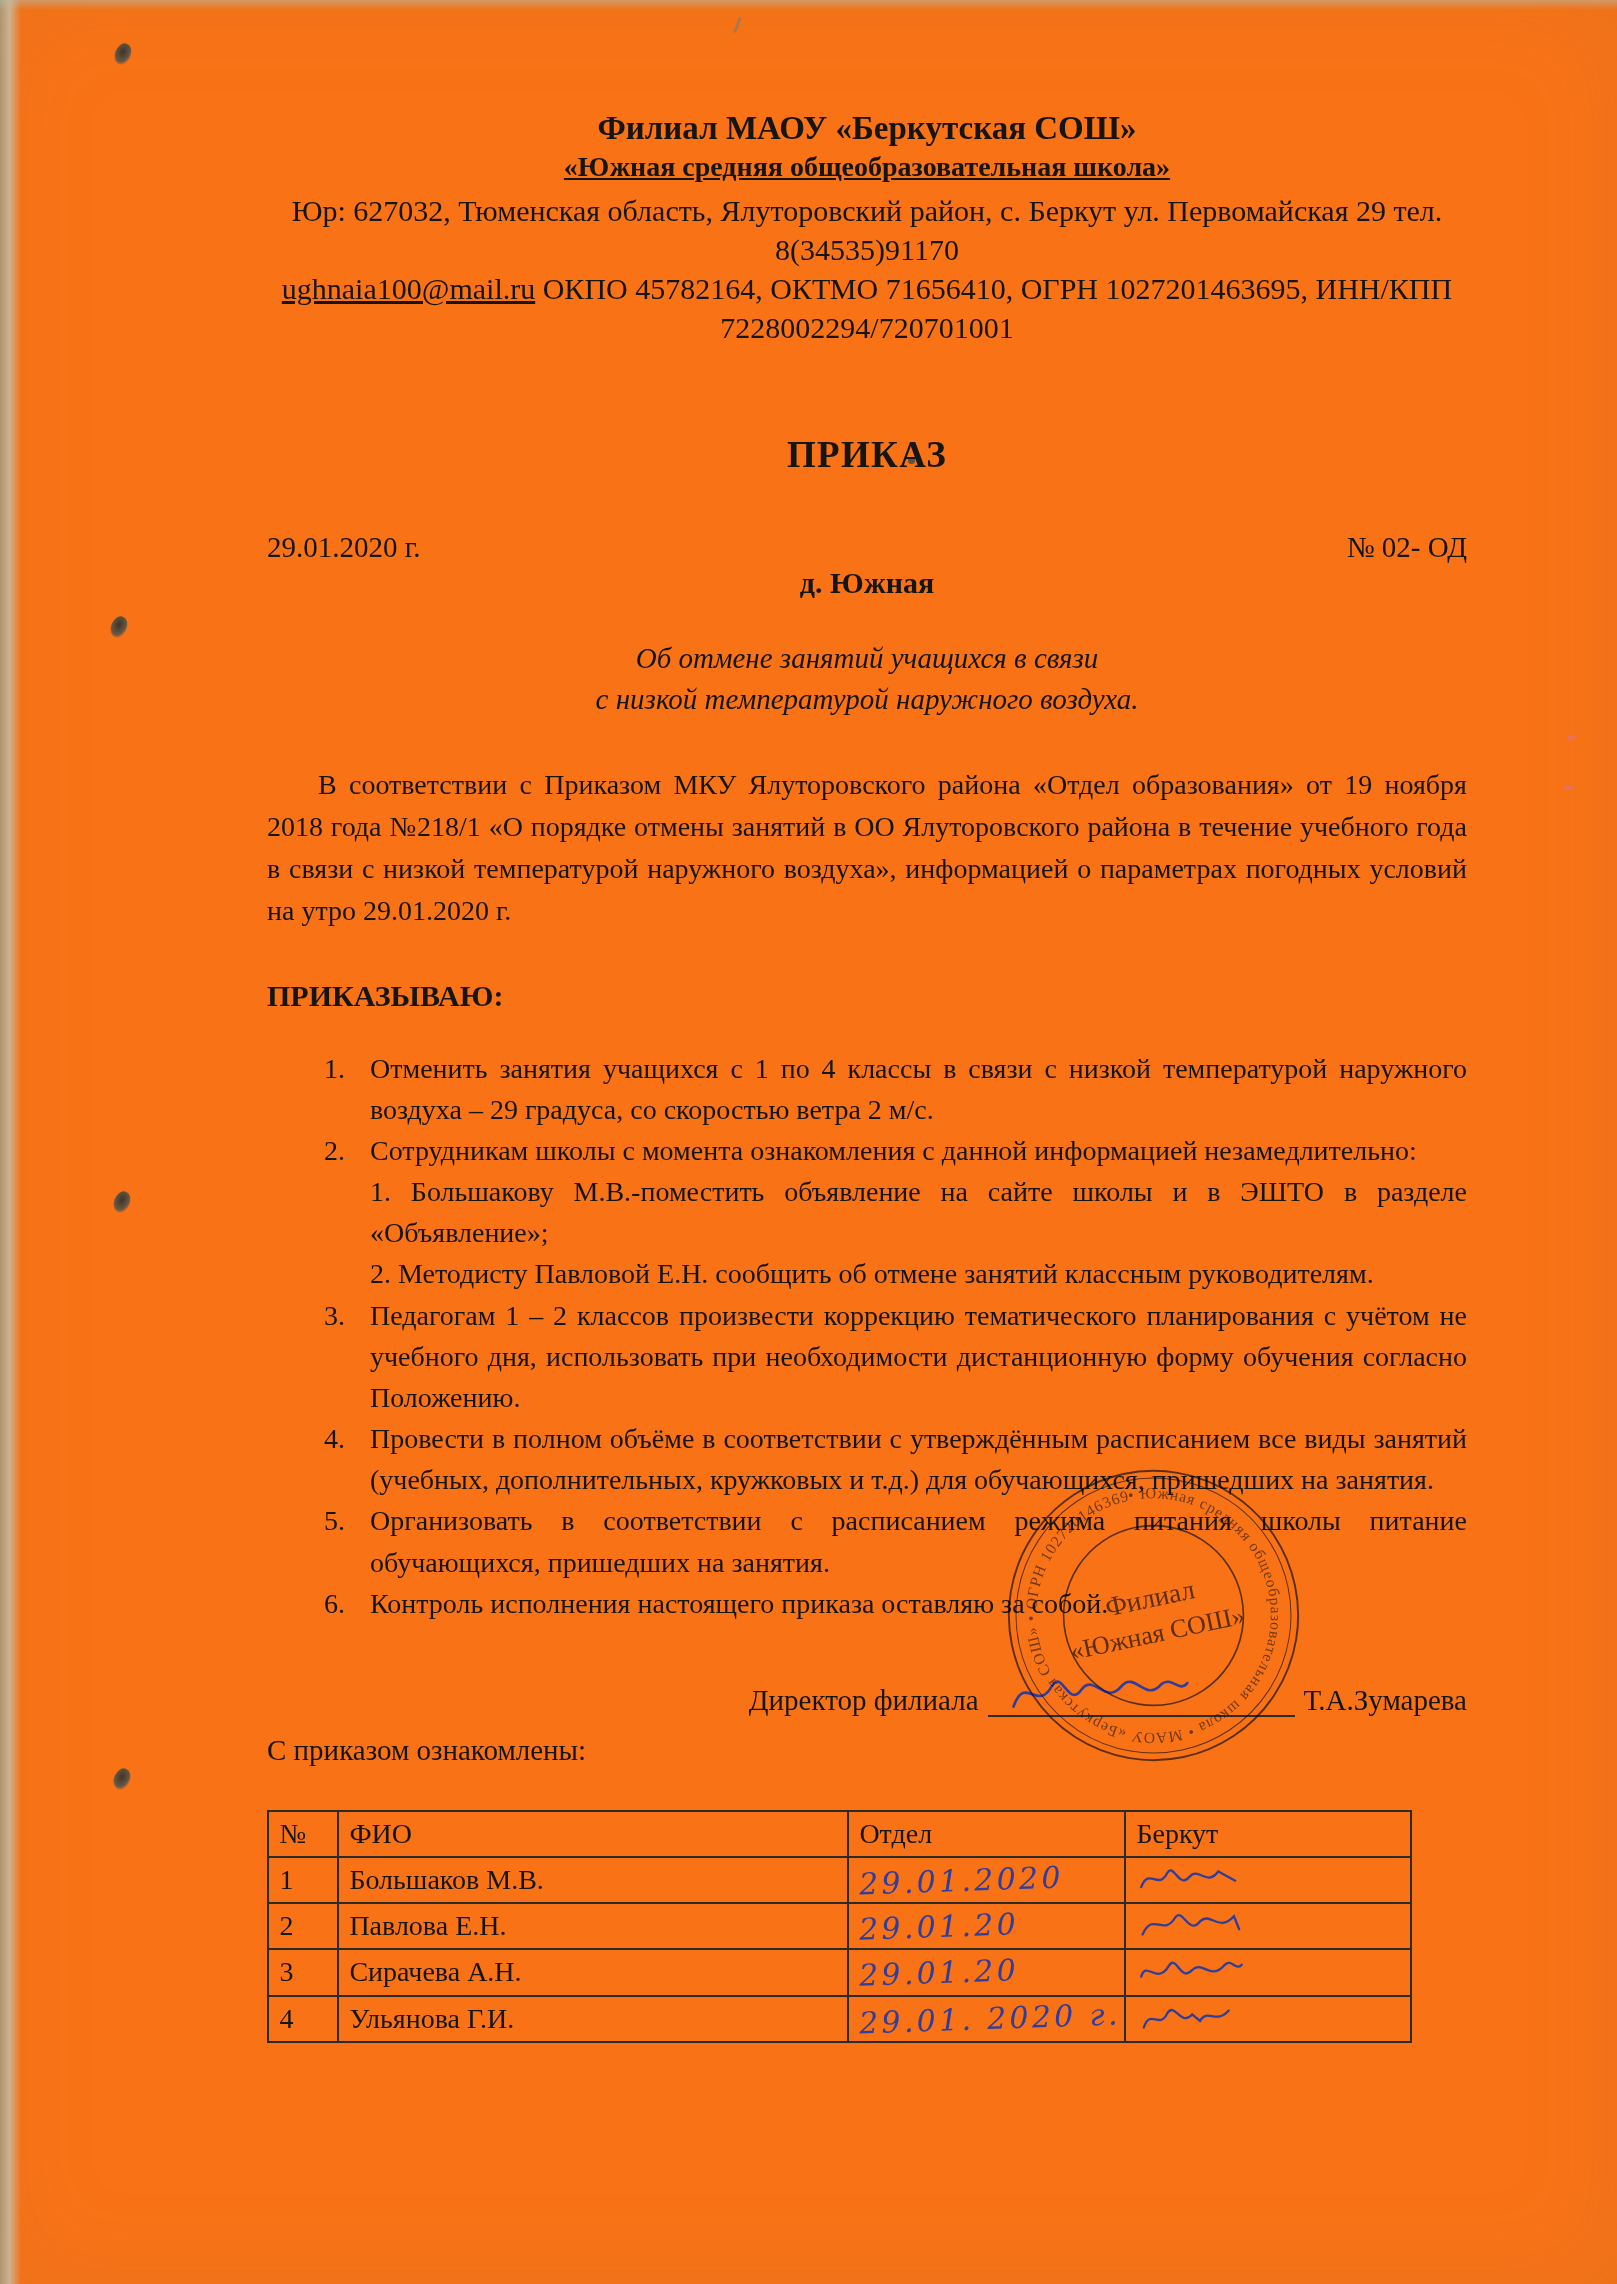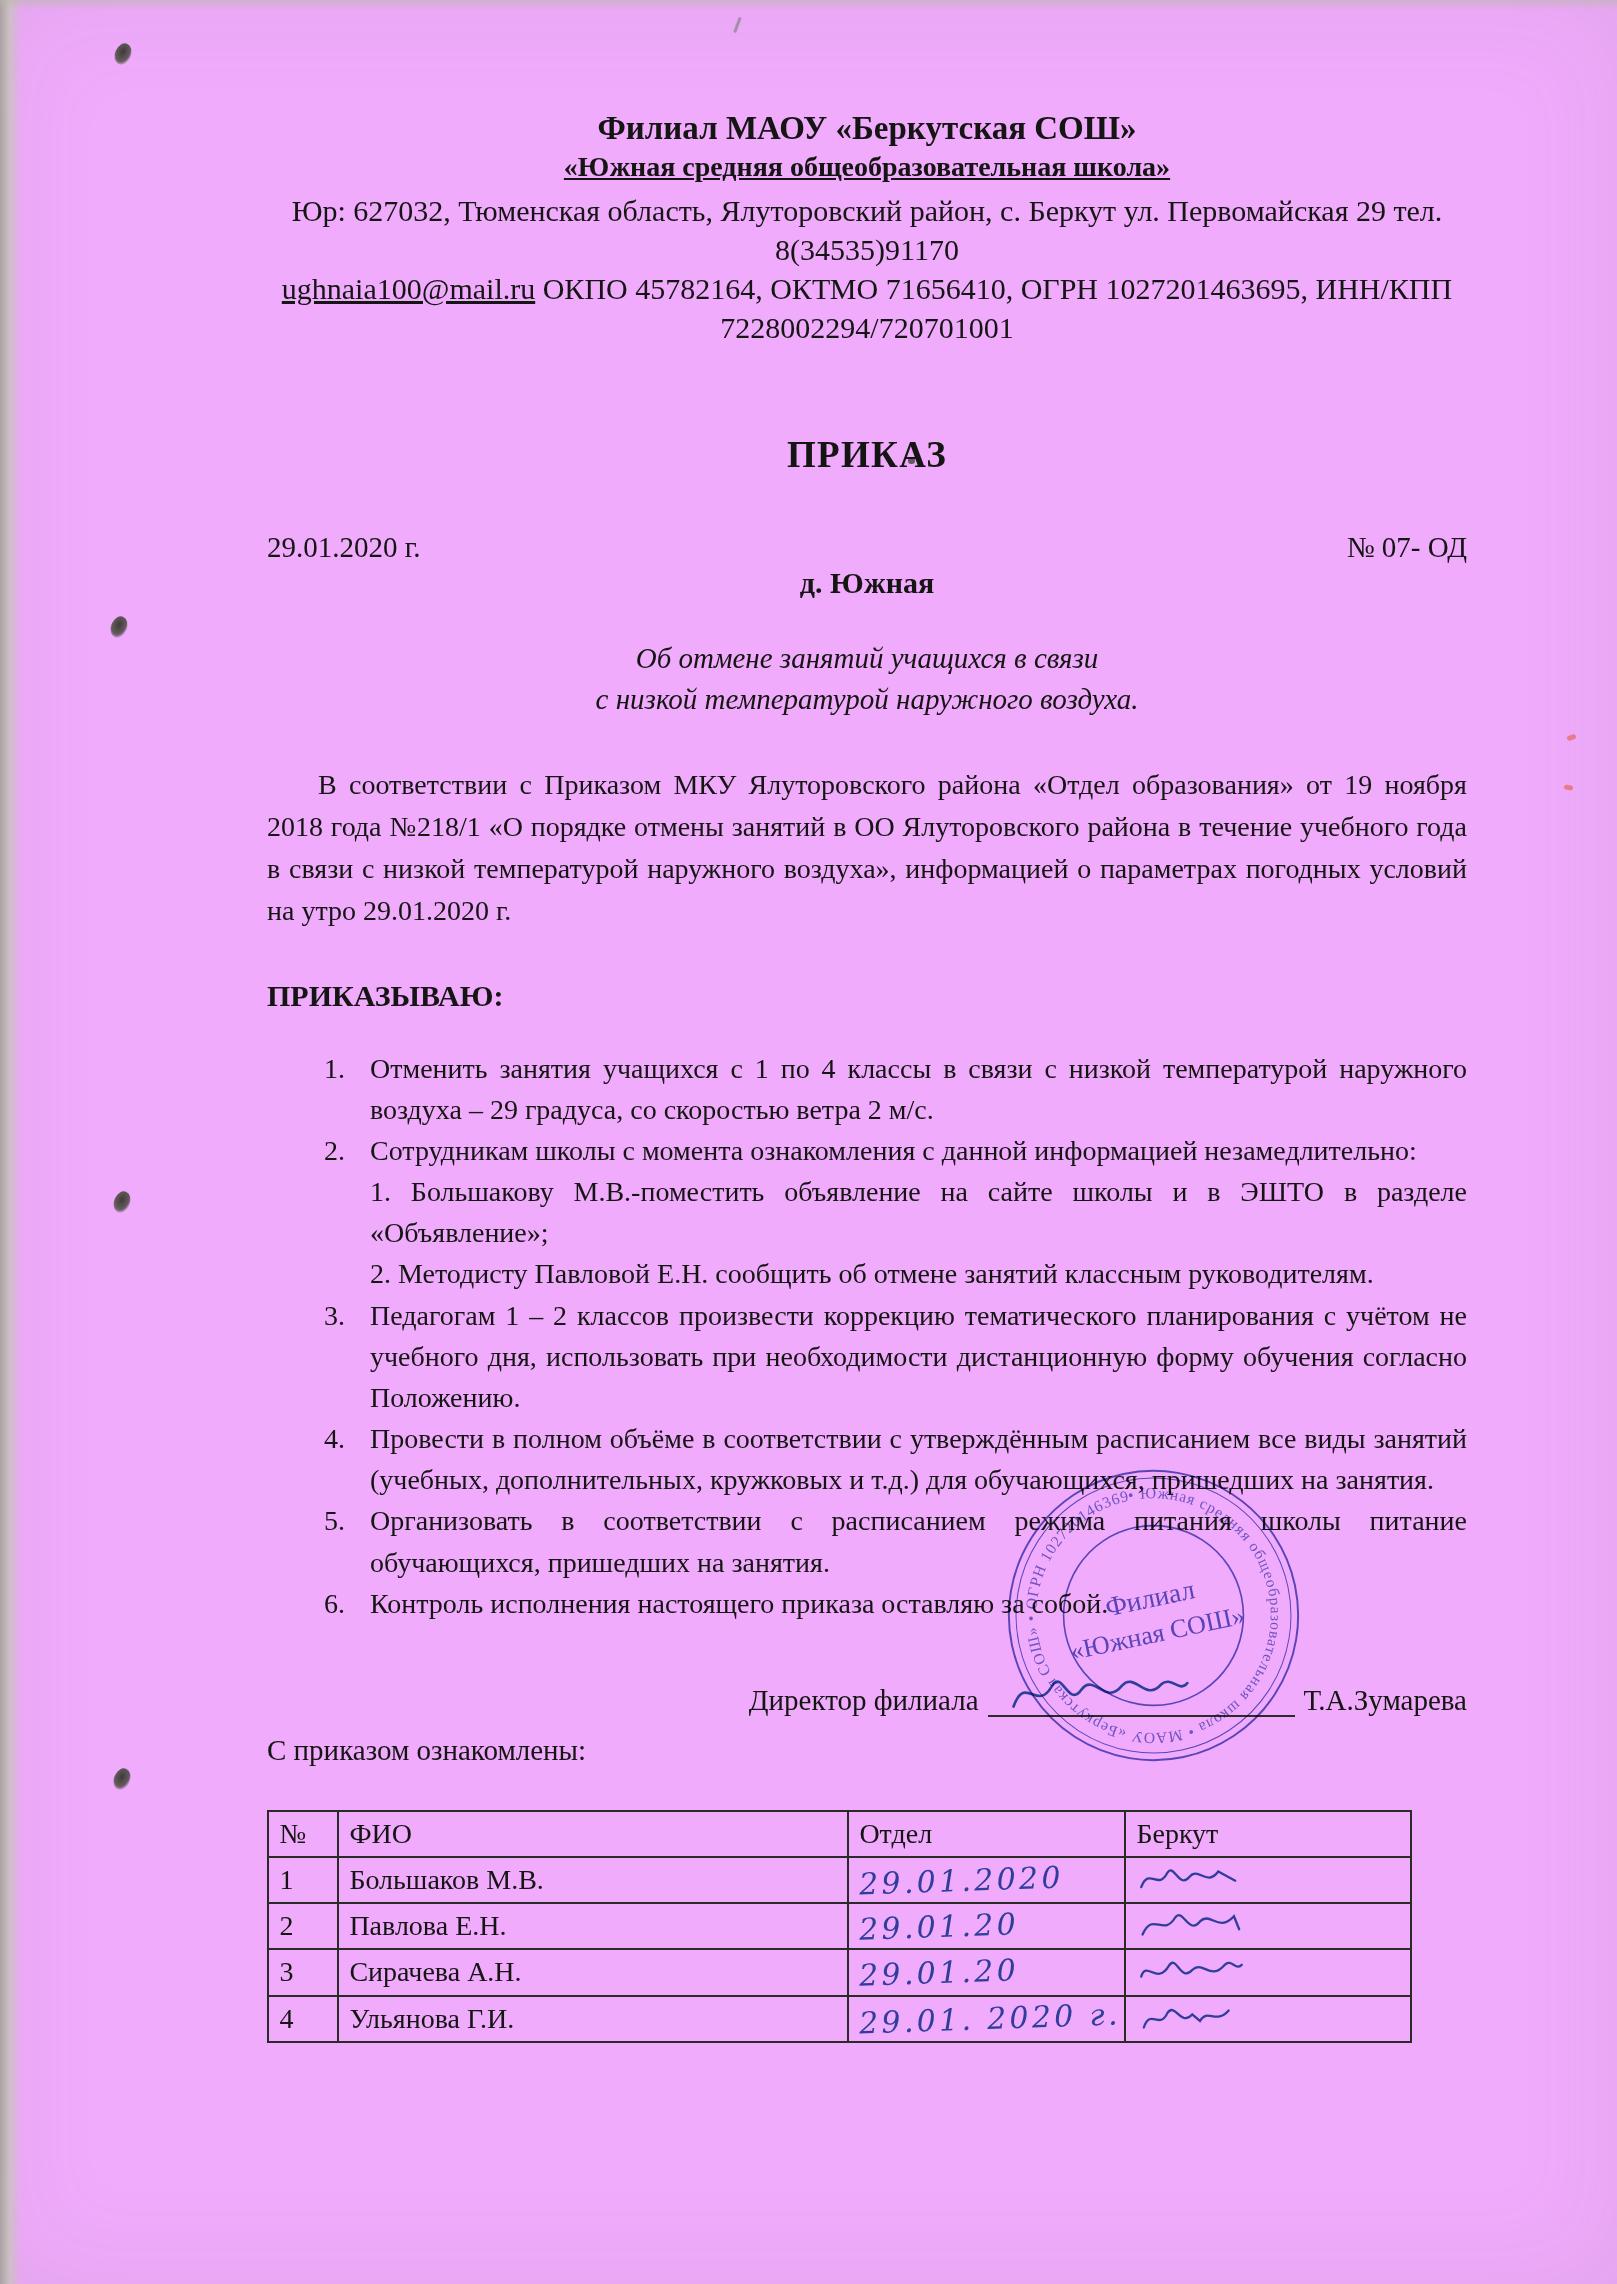--- a/index.html
+++ b/index.html
@@ -1,19 +1,19 @@
 <!DOCTYPE html>
 <html lang="ru" style="font-size:10.4px"><head>
 <meta charset="utf-8">
 <style>
   html,body{margin:0;padding:0;background:#e8e8e2;}
   .page{
     position:relative;
     width:1618px;height:2284px;
-    background:#f0abfc;
+    background:#f97316;
     overflow:hidden;
     font-family:"Liberation Serif","DejaVu Serif",serif;
     color:#151513;
     box-shadow:inset 0 0 104px rgba(110,112,90,.10);
   }
   
   .edge-left{position:absolute;left:0;top:0;width:21px;height:100%;
     background:linear-gradient(90deg,#99a08c 0%,#c3c7b6 45%,rgba(252,252,245,0) 100%);opacity:.75;}
   .edge-top{position:absolute;left:0;top:0;width:100%;height:10.4px;
     background:linear-gradient(180deg,#b6baa8,rgba(252,252,245,0));opacity:.55;}
@@ -82,21 +82,21 @@
     <div class="hdr2">«Южная средняя общеобразовательная школа»</div>
     <div class="addr">
       <div>Юр: 627032, Тюменская область, Ялуторовский район, с. Беркут ул. Первомайская 29 тел. 8(34535)91170</div>
       <div><span class="email">ughnaia100@mail.ru</span><span> ОКПО 45782164, ОКТМО 71656410, ОГРН 1027201463695, ИНН/КПП 7228002294/720701001</span></div>
     </div>
 
     <div class="doc-title">ПРИКАЗ</div>
 
     <div class="date-row">
       <span>29.01.2020 г.</span>
-      <span>№ 07- ОД</span>
+      <span>№ 02- ОД</span>
     </div>
     <div class="place">д. Южная</div>
 
     <div class="subject">
       <div>Об отмене занятий учащихся в связи</div>
       <div>с низкой температурой наружного воздуха.</div>
     </div>
 
     <div class="intro">В соответствии с Приказом МКУ Ялуторовского района «Отдел образования» от 19 ноября 2018 года №218/1 «О порядке отмены занятий в ОО Ялуторовского района в течение учебного года в связи с низкой температурой наружного воздуха», информацией о параметрах погодных условий на утро 29.01.2020 г.</div>
 

